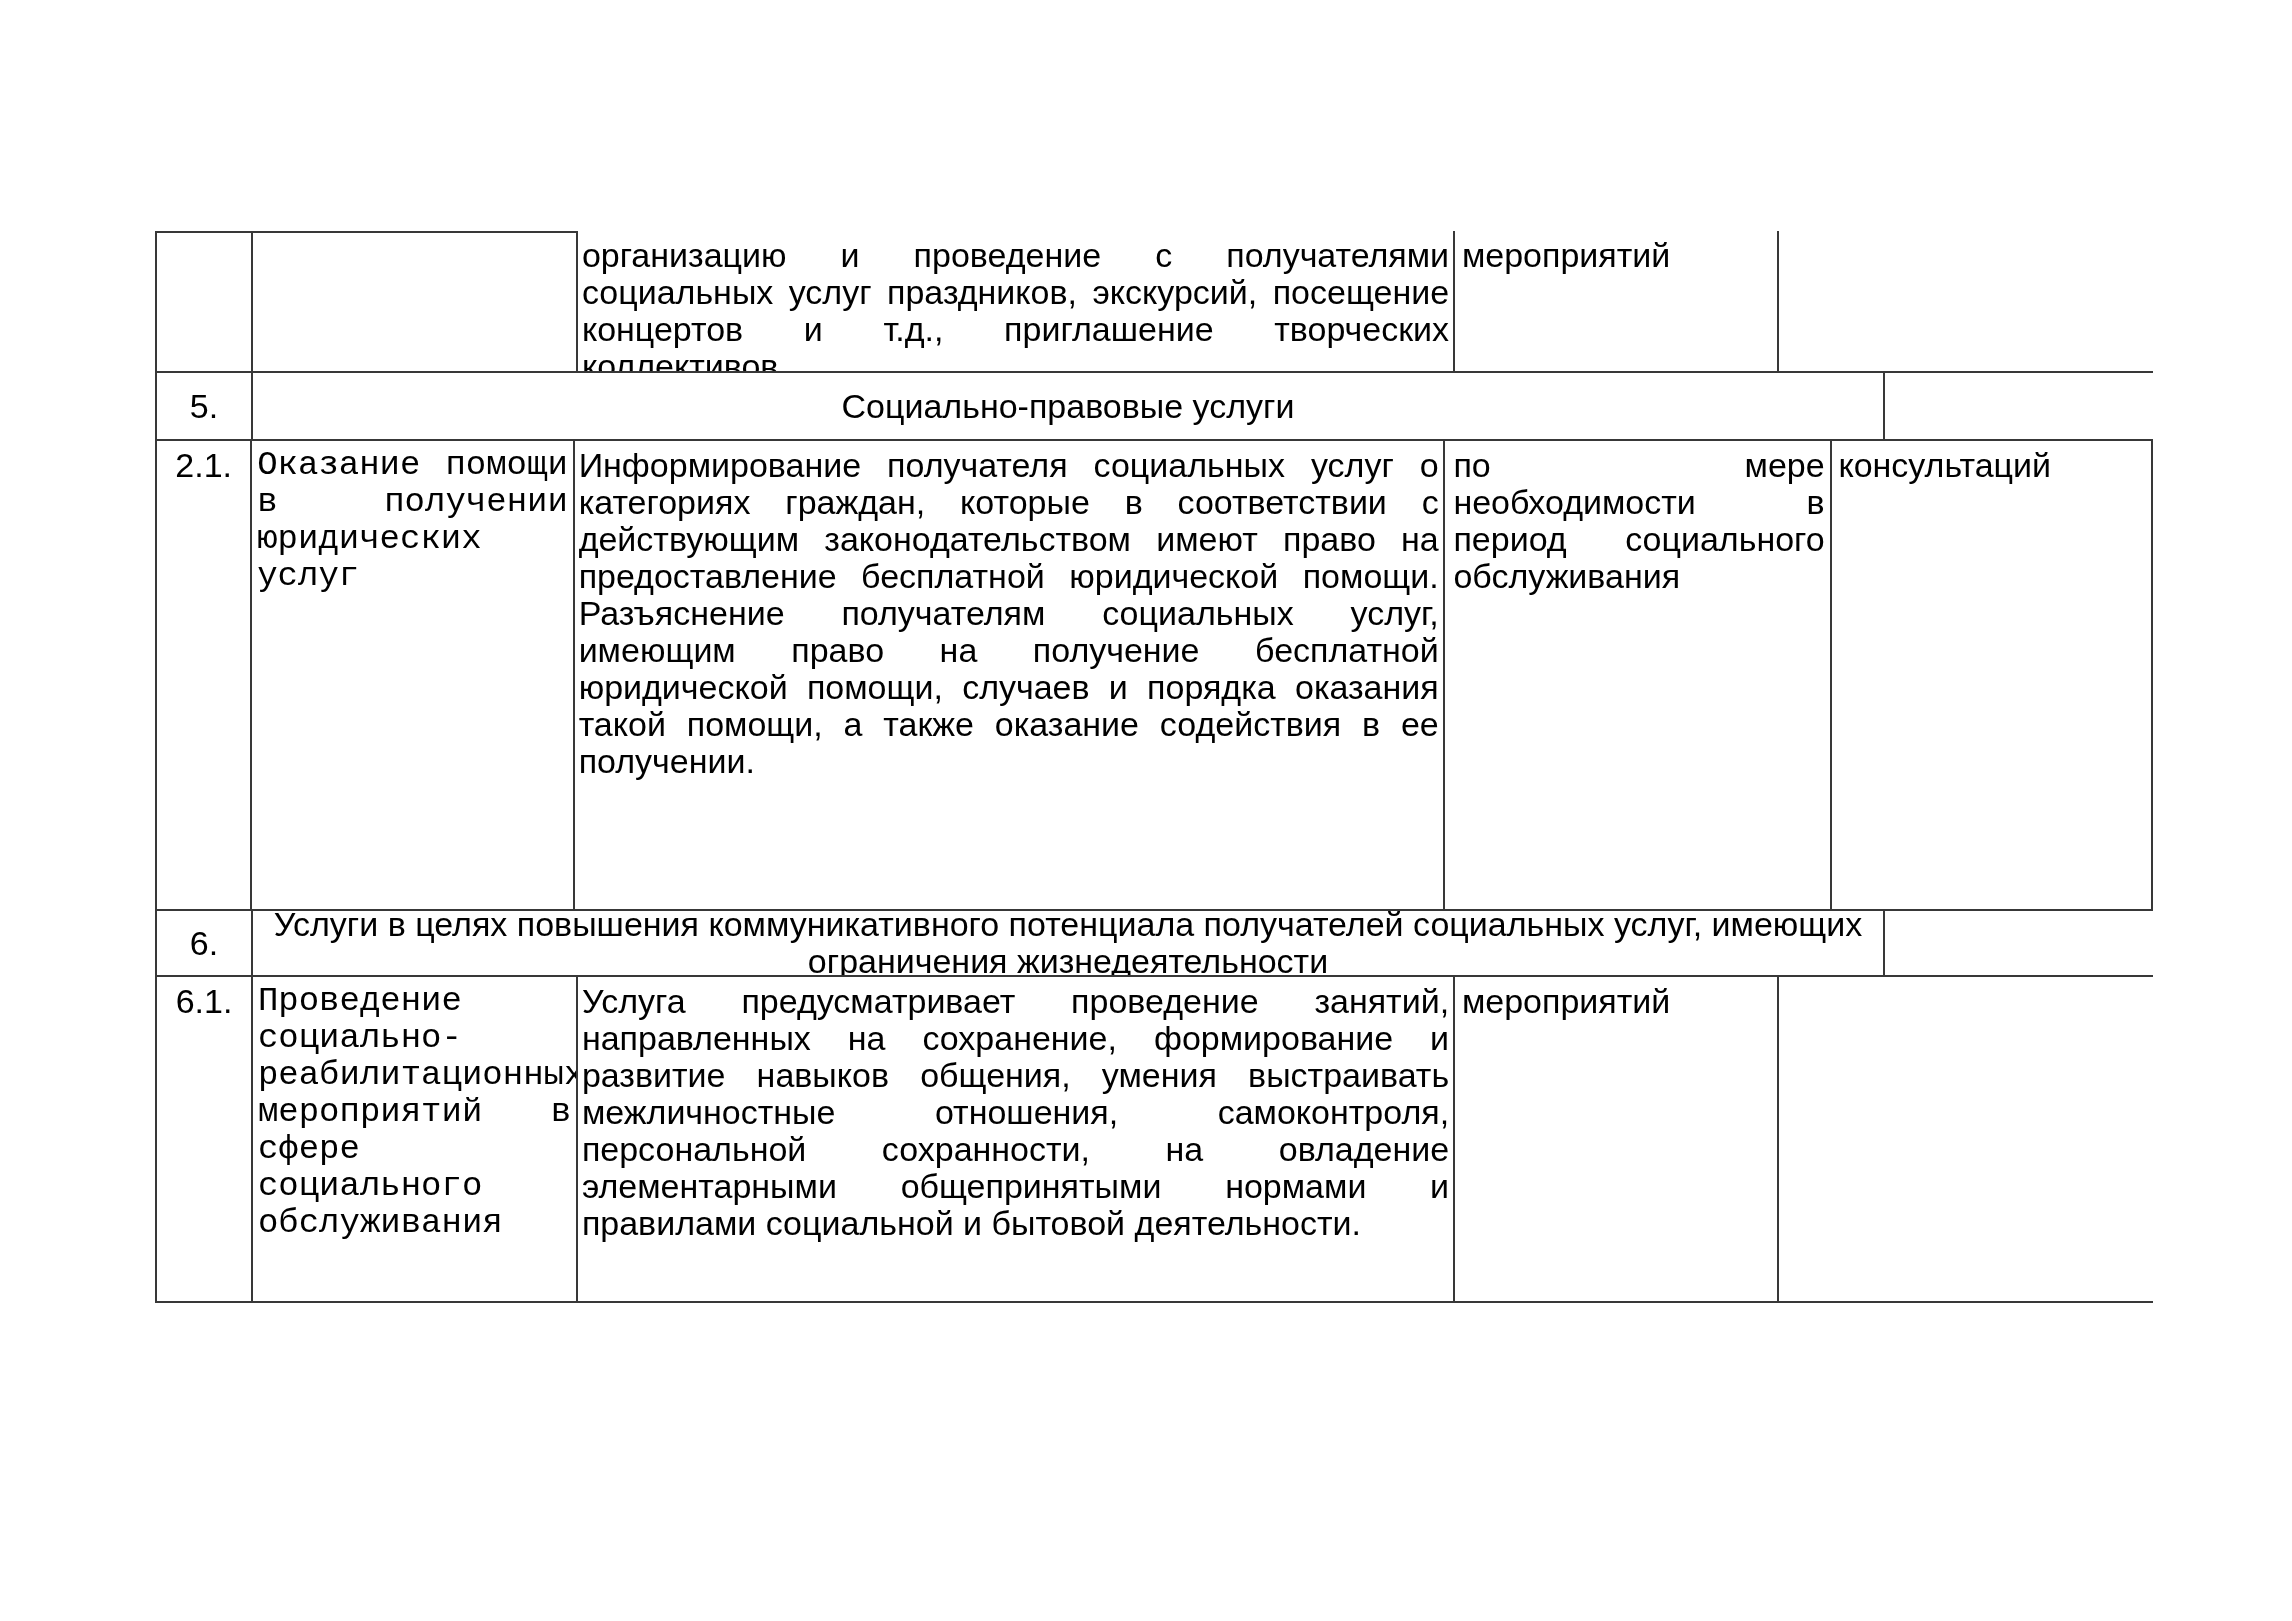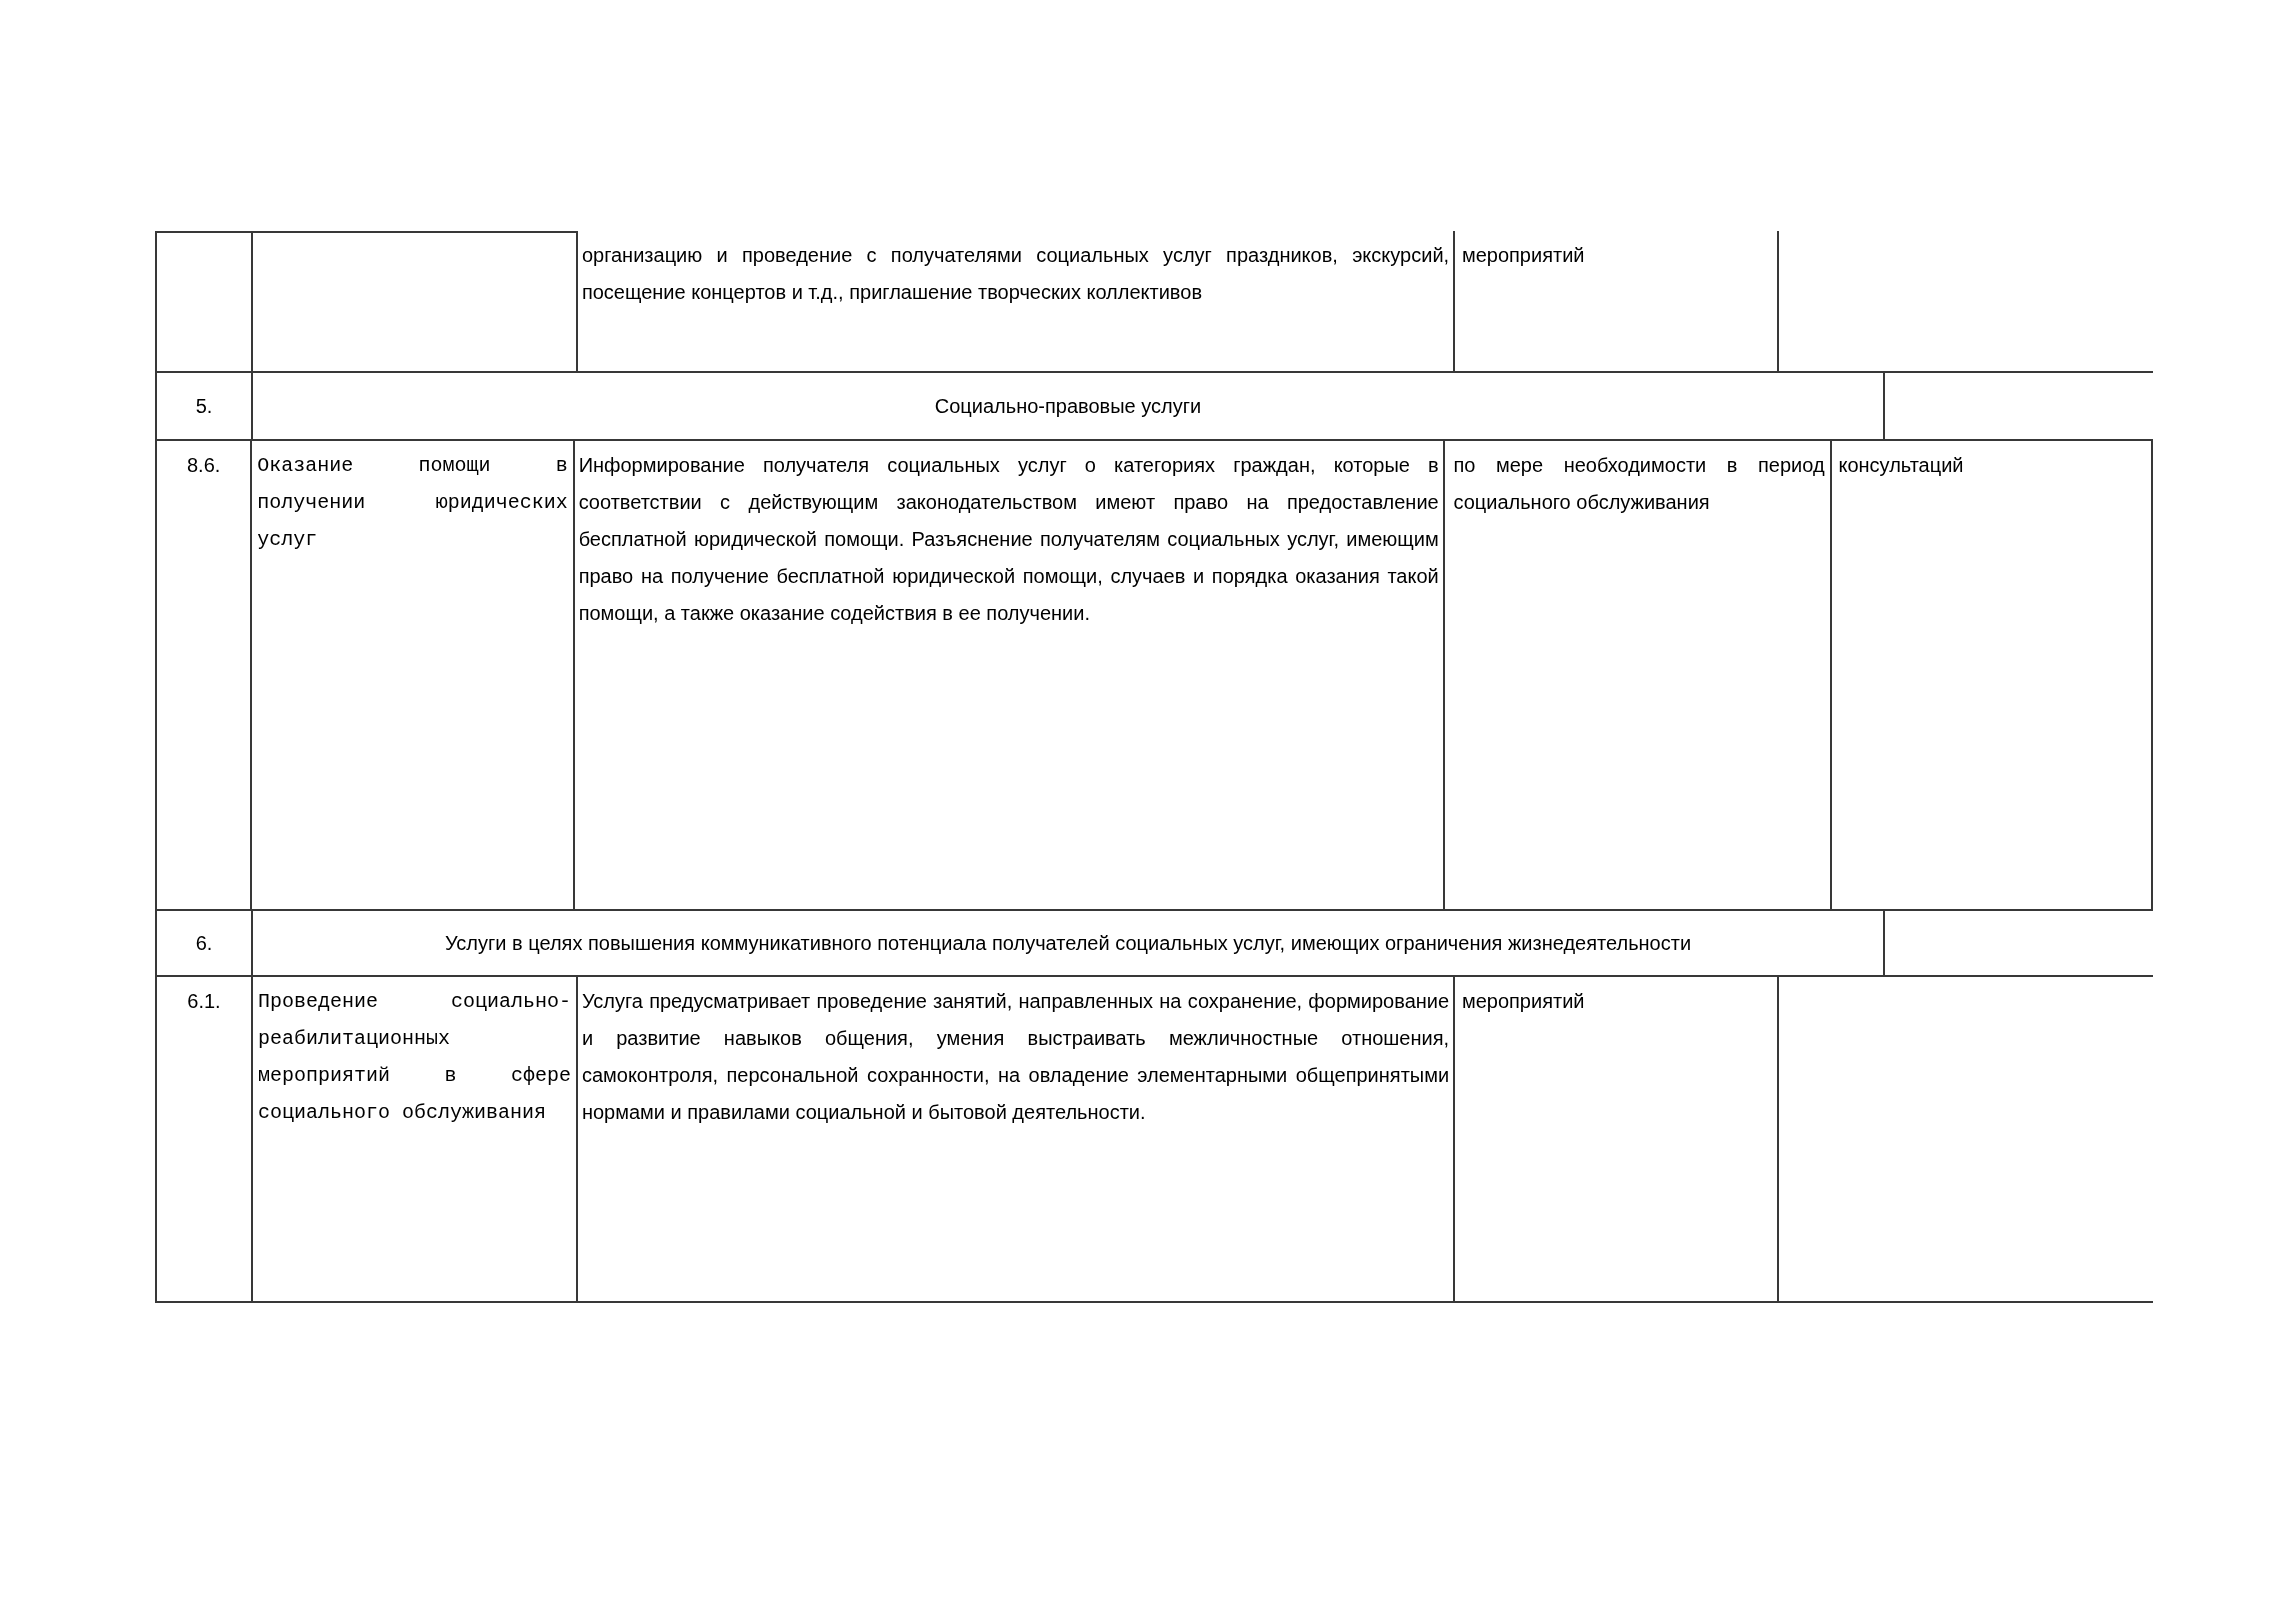--- a/index.html
+++ b/index.html
@@ -11,21 +11,21 @@
     font-family:"Liberation Sans","DejaVu Sans",sans-serif;
     color:#000000;
     overflow:hidden;
   }
   .tbl{
     position:absolute;
     left:155px;
     top:231px;
     width:1998px;
     border-bottom:2.9px solid #383838;
-    font-size:20px;
+    font-size:34px;
     line-height:37px;
   }
   .row{display:flex;}
   .row-bordered{border-top:2.9px solid #383838;}
   .cell{
     box-sizing:border-box;
     border-left:2px solid #383838;
     padding:5.9px 4.9px 0 4.9px;
     overflow:hidden;
   }
@@ -67,21 +67,21 @@
         <div>мероприятий</div>
       </div>
     </div>
 
     <div class="row row-bordered r-sec5 secrow">
       <div class="cell c1">5.</div>
       <div class="cell cm">Социально-правовые услуги</div>
     </div>
 
     <div class="row row-bordered r-51">
-      <div class="cell c1">8.6.</div>
+      <div class="cell c1">2.1.</div>
       <div class="cell c2">
         <div class="just">Оказание помощи в получении юридических услуг</div>
       </div>
       <div class="cell c3">
         <div class="just">Информирование получателя социальных услуг о категориях граждан, которые в соответствии с действующим законодательством имеют право на предоставление бесплатной юридической помощи. Разъяснение получателям социальных услуг, имеющим право на получение бесплатной юридической помощи, случаев и порядка оказания такой помощи, а также оказание содействия в ее получении.</div>
       </div>
       <div class="cell c5">
         <div class="just">по мере необходимости в период социального обслуживания</div>
       </div>
       <div class="cell c4">

